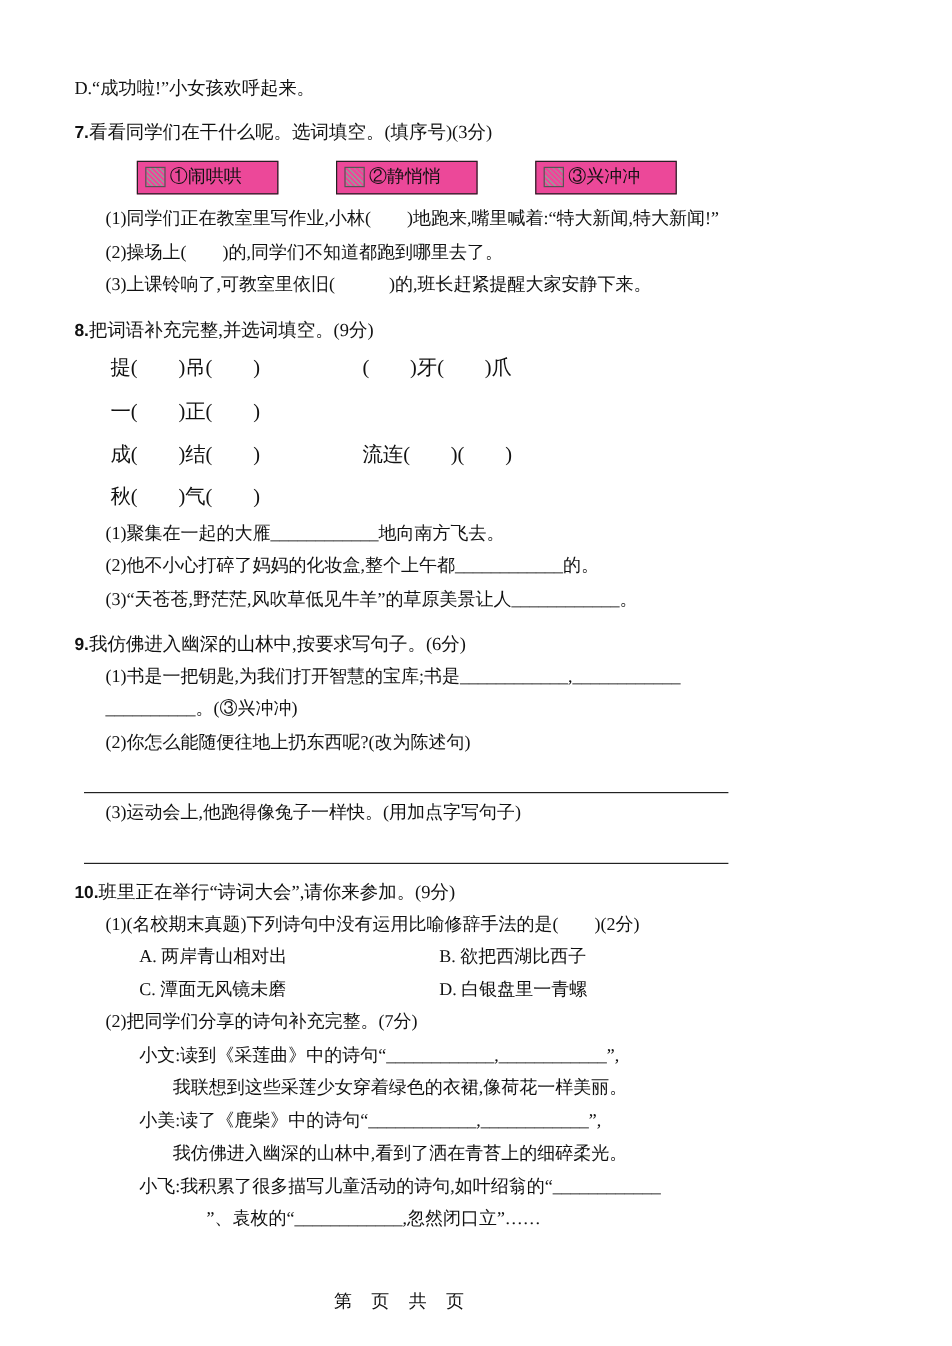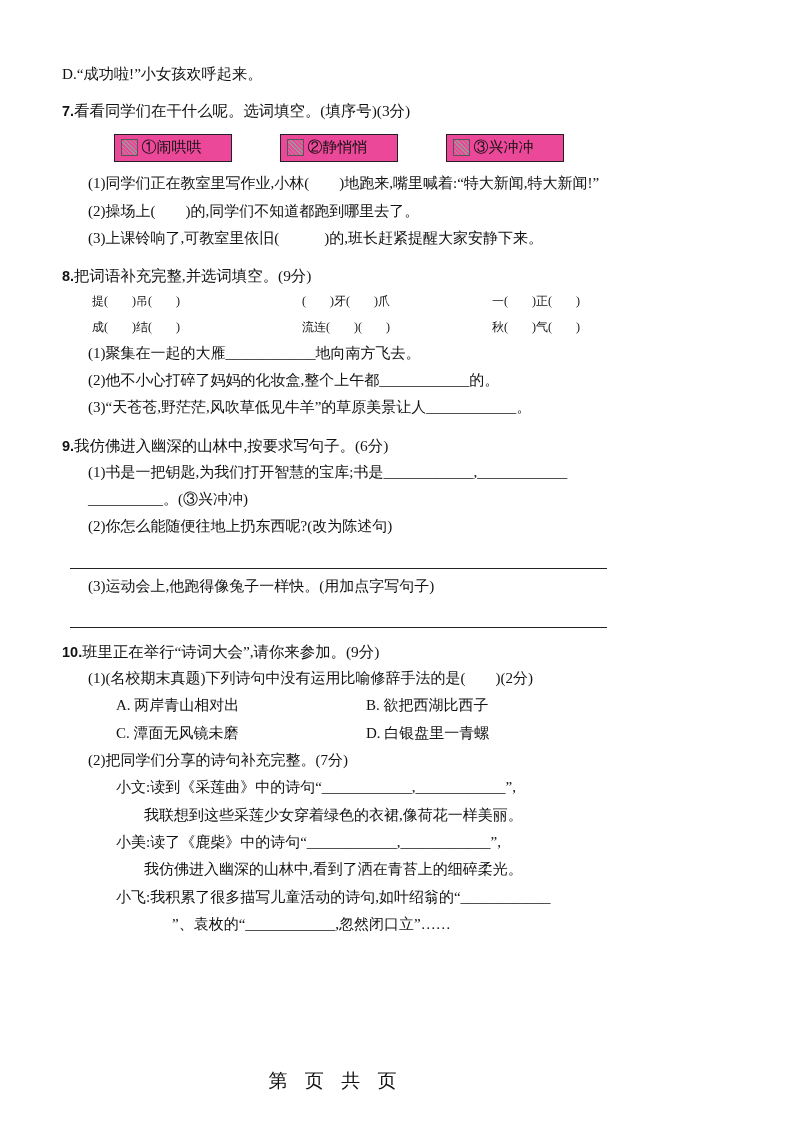--- a/index.html
+++ b/index.html
@@ -74,31 +74,31 @@
     background:
       repeating-linear-gradient(45deg, #999 0 1px, transparent 1px 3px);
   }
   .fullline {
     border-bottom: 1px solid #222;
     height: 1px;
     margin: 26px 8px 4px 8px;
   }
   .word-grid {
     margin-left: 30px;
-    font-size: 12px;
+    font-size: 17px;
     line-height: 2.1;
   }
   .word-grid .cell { display: inline-block; }
   .footer {
     position: absolute;
     left: 0;
     right: 0;
     bottom: 28px;
     text-align: center;
-    font-size: 19px;
+    font-size: 15px;
     letter-spacing: 6px;
     font-family: "Liberation Sans", sans-serif;
   }
 </style>
 </head>
 <body>
 
 <div class="page">
 
   <div class="line">D.“成功啦!”小女孩欢呼起来。</div>

